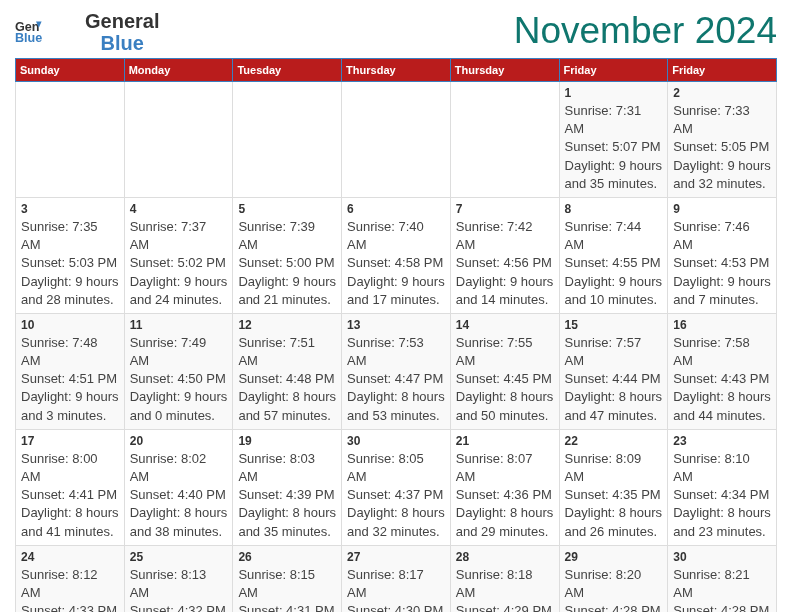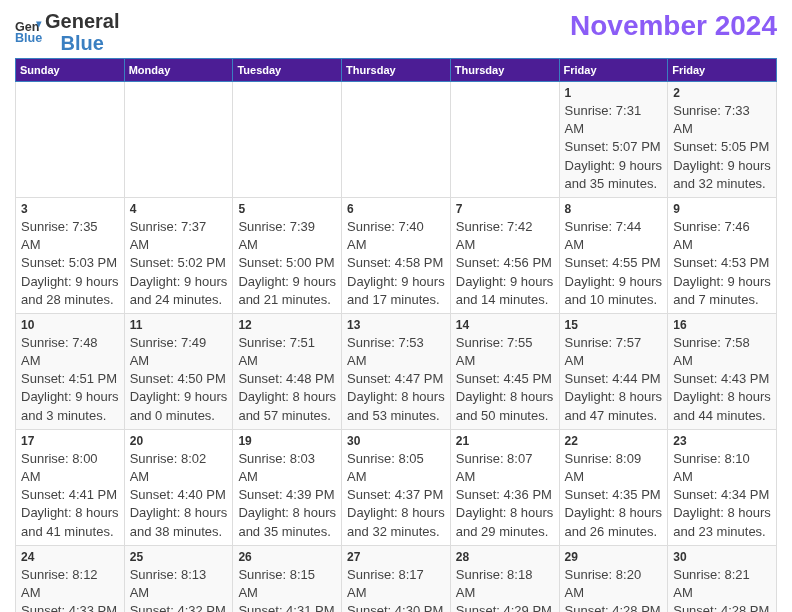--- a/index.html
+++ b/index.html
@@ -1,27 +1,27 @@
 <!DOCTYPE html>
 <html><head>
   <meta charset="utf-8">
   <style>
     * { box-sizing: border-box; margin: 0; padding: 0; }
     body { font-family: Arial, sans-serif; background: #fff; width: 792px; min-height: 612px; }
     .page { width: 792px; padding: 10px 15px; }
     .header { display: flex; align-items: flex-start; justify-content: space-between; margin-bottom: 4px; }
-    .logo { display: flex; align-items: center; }
+    .logo { display: flex; align-items: center; gap: 40px; }
     .logo-text { font-size: 20px; font-weight: bold; color: #333; line-height: 1.1; text-align: center; }
     .logo-text span { color: #3a7fc1; }
     .logo-icon { width: 28px; height: 28px; margin-right: 2px; }
     .title-block { text-align: right; }
-    .month-title { font-size: 28px; color: #8b5cf6; font-weight: 700; }
+    .month-title { font-size: 37px; color: #0f766e; font-weight: 400; }
     .location { font-size: 15px; color: #555; margin-top: 2px; }
     table { width: 100%; border-collapse: collapse; font-size: 10px; }
-    thead tr { background: #4c1d95; color: #fff; }
+    thead tr { background: #b91c1c; color: #fff; }
     thead th { padding: 5px 4px; text-align: left; font-size: 11px; font-weight: bold; border: 1px solid #3a7fc1; }
     tbody tr { background: #fff; }
     tbody tr:nth-child(odd) { background: #f9f9f9; }
     td { border: 1px solid #ddd; padding: 4px 5px; vertical-align: top; width: 113px; min-height: 80px; height: 85px; }
     .day-num { font-size: 12px; font-weight: bold; color: #333; margin-bottom: 2px; }
     .day-info { font-size: 13px; color: #444; line-height: 1.4; }
     .empty { background: #fff; }
   </style>
 </head>
 <body>

